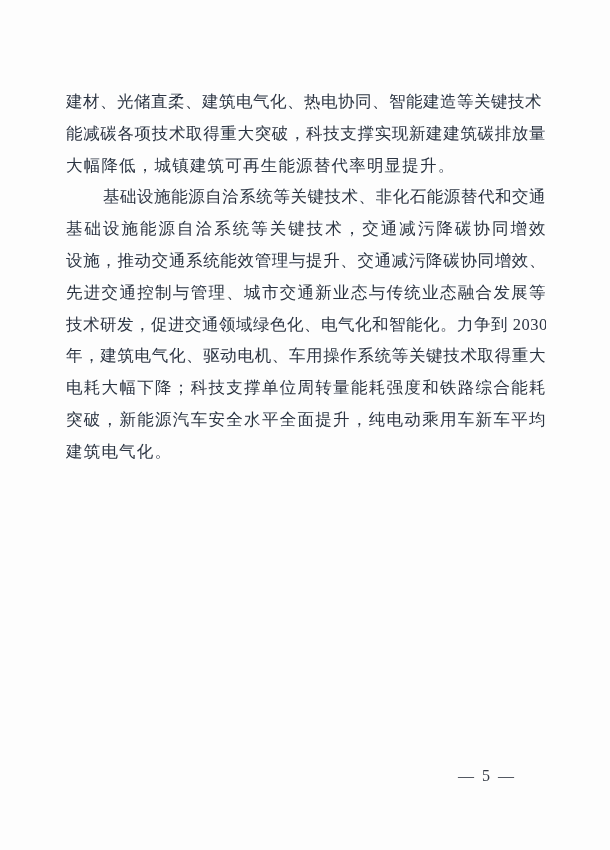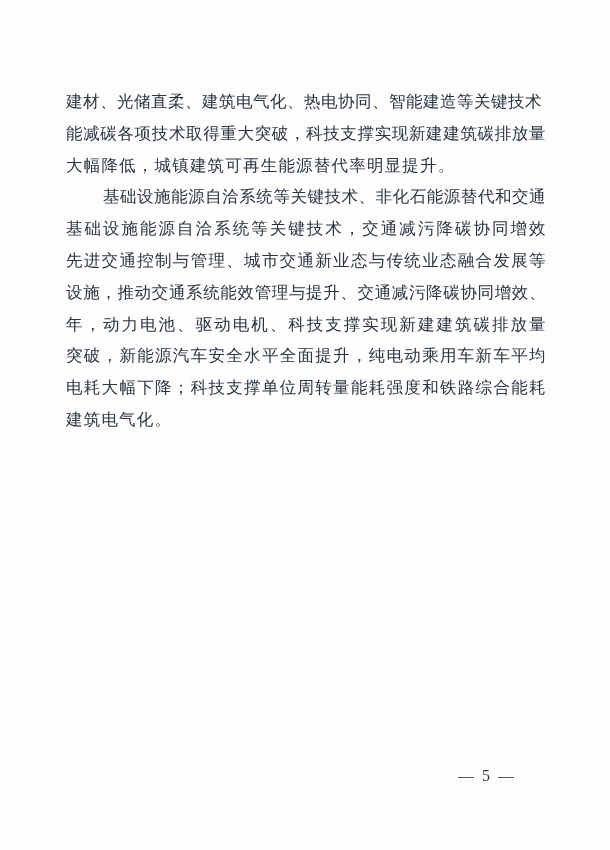--- a/index.html
+++ b/index.html
@@ -67,23 +67,24 @@
 <div class="page">
 
   <div class="text-block">
 
     <div class="line">建材、光储直柔、建筑电气化、热电协同、智能建造等关键技术，</div>
     <div class="line">能减碳各项技术取得重大突破，科技支撑实现新建建筑碳排放量</div>
     <div class="line para-end">大幅降低，城镇建筑可再生能源替代率明显提升。</div>
 
     <div class="line first-indent">基础设施能源自洽系统等关键技术、非化石能源替代和交通</div>
     <div class="line">基础设施能源自洽系统等关键技术，交通减污降碳协同增效</div>
+    <div class="line">设施，推动交通系统能效管理与提升、交通减污降碳协同增效、</div>
     <div class="line">先进交通控制与管理、城市交通新业态与传统业态融合发展等</div>
-    <div class="line">设施，推动交通系统能效管理与提升、交通减污降碳协同增效、</div>
-    <div class="line">年，动力电池、驱动电机、科技支撑实现新建建筑碳排放量</div>
+    <div class="line">技术研发，促进交通领域绿色化、电气化和智能化。力争到 2030</div>
+    <div class="line">年，建筑电气化、驱动电机、车用操作系统等关键技术取得重大</div>
+    <div class="line">电耗大幅下降；科技支撑单位周转量能耗强度和铁路综合能耗</div>
     <div class="line">突破，新能源汽车安全水平全面提升，纯电动乘用车新车平均</div>
-    <div class="line">电耗大幅下降；科技支撑单位周转量能耗强度和铁路综合能耗</div>
     <div class="line para-end">建筑电气化。</div>
   </div>
 
   <div class="footer">— 5 —</div>
 
 </div>
 
 </body></html>

